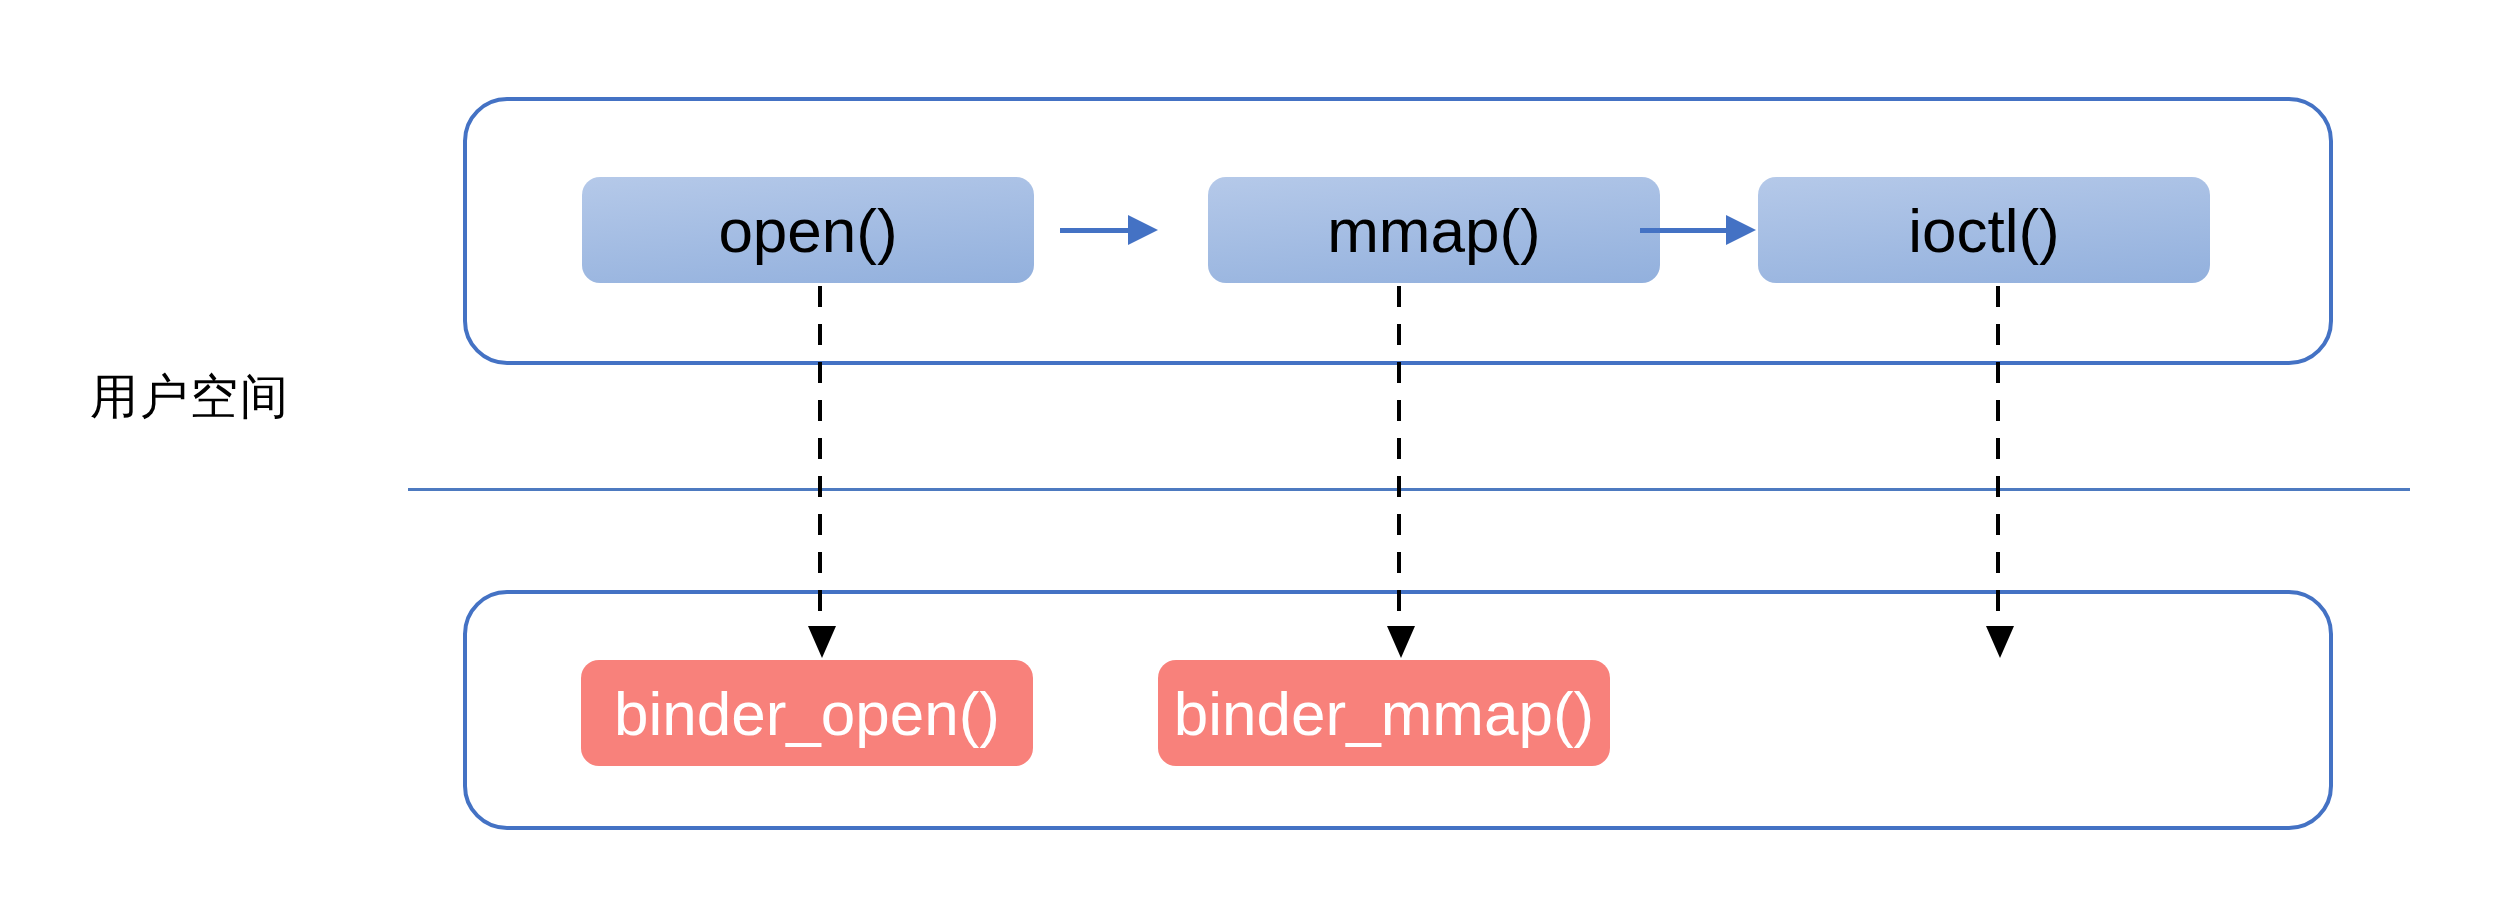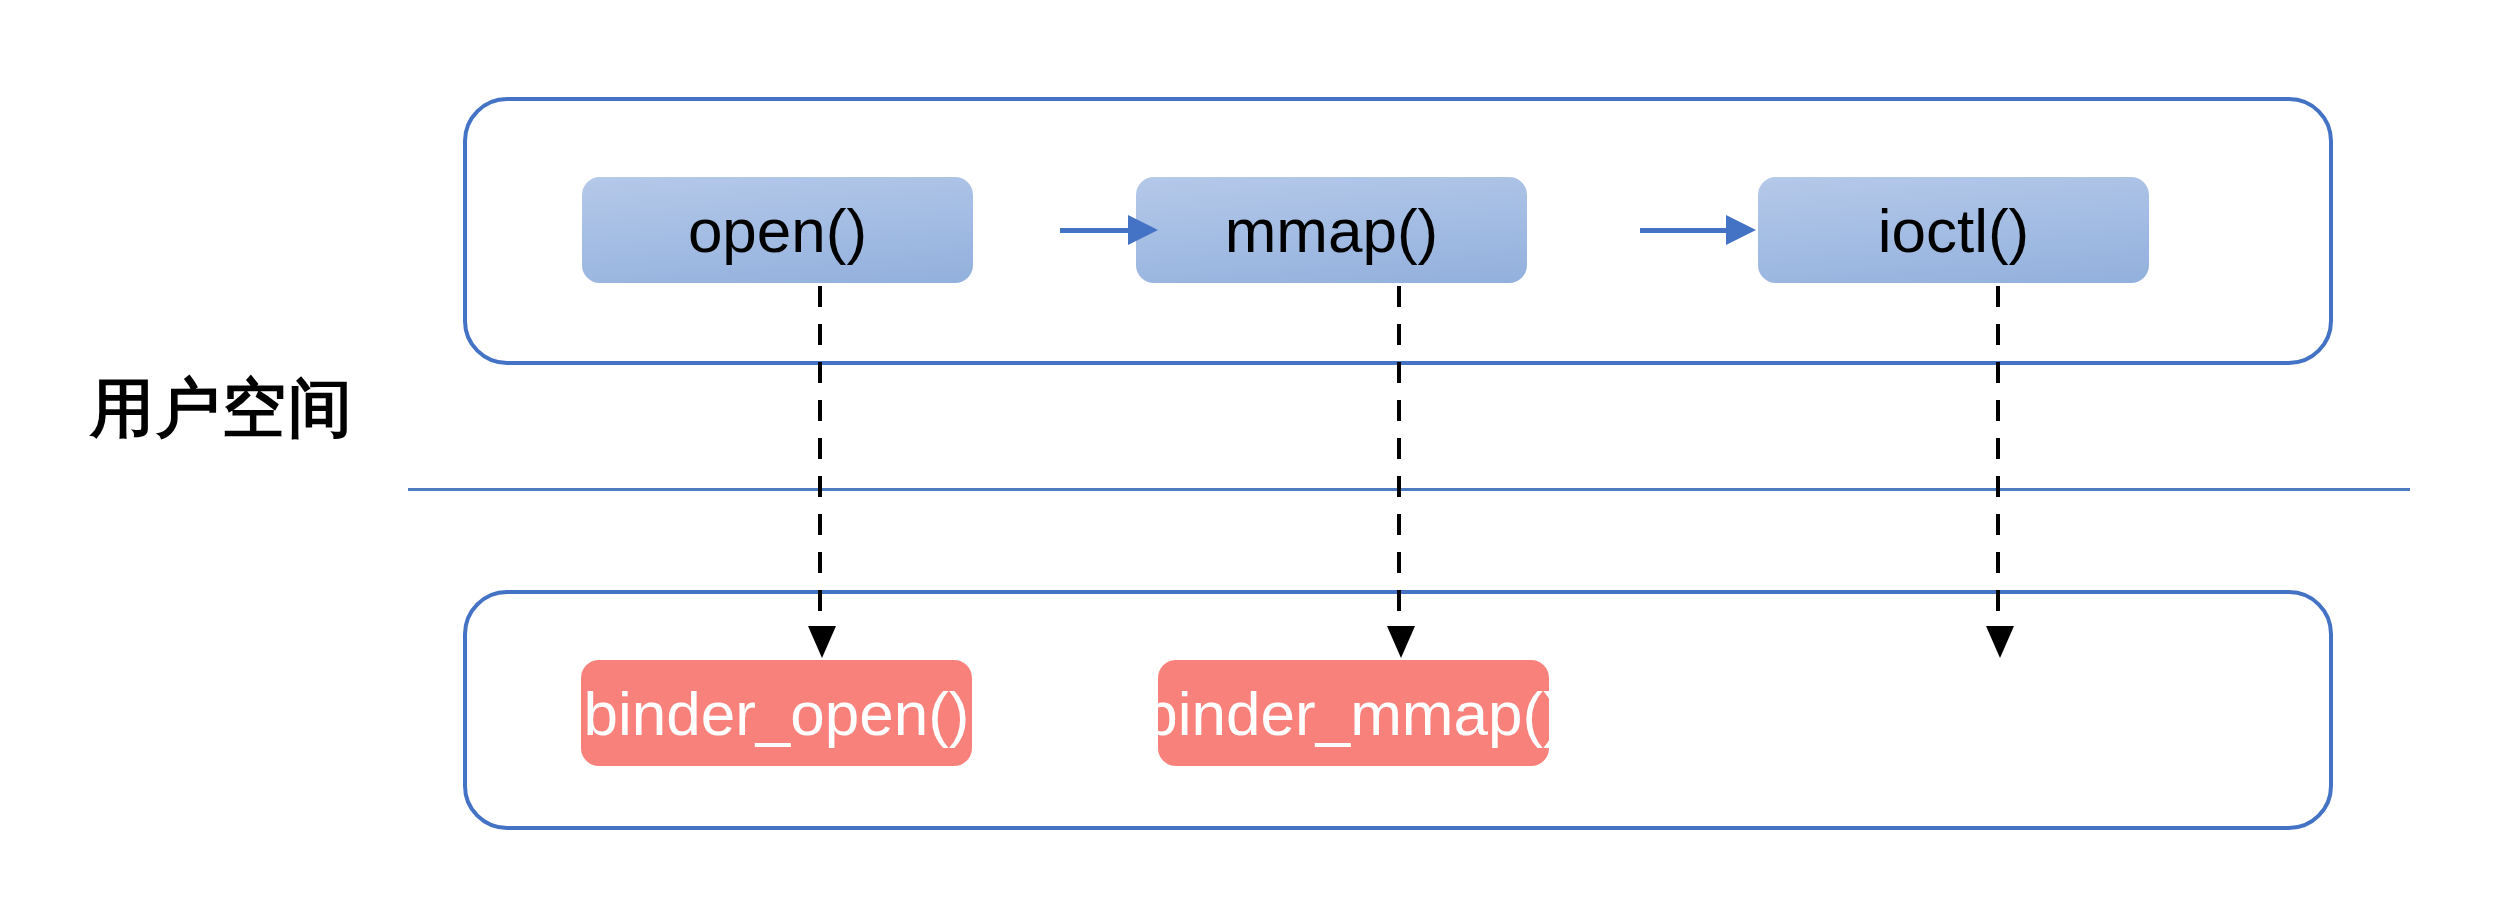--- a/index.html
+++ b/index.html
@@ -5,61 +5,60 @@
   html,body{margin:0;padding:0;background:#ffffff;}
   .canvas{
     position:relative;
     width:2508px;height:908px;
     background:#ffffff;
     font-family:"Liberation Sans","DejaVu Sans",sans-serif;
     overflow:hidden;
   }
   .region-label{
     position:absolute;
-    font-size:64px;
+    font-size:48px;
     color:#000000;
     letter-spacing:2px;
     white-space:nowrap;
-    font-weight:bold;
   }
   .space-container{
     position:absolute;
     border:4px solid var(--container_border,#4472C4);
     border-radius:44px;
     background:transparent;
     box-sizing:border-box;
   }
   .container-user{left:463px;top:97px;width:1870px;height:268px;}
   .container-kernel{left:463px;top:590px;width:1870px;height:240px;}
   .divider{
     position:absolute;
     left:408px;top:488px;width:2002px;height:3px;
     background:var(--divider,#4D7AC0);
   }
   .func-box{
     position:absolute;
-    width:391px;height:106px;
+    width:452px;height:106px;
     border-radius:18px;
     display:flex;align-items:center;justify-content:center;
     font-size:62px;
     white-space:nowrap;
     box-sizing:border-box;
   }
   .user-box{
     top:177px;
     background:linear-gradient(175deg,var(--user_box_gradient_top,#B5C9E9) 0%,var(--user_box_gradient_bottom,#92B0DD) 100%);
     color:var(--user_box_text,#000000);
   }
   .kernel-box{
     top:660px;
     background:var(--kernel_box_fill,#F8817B);
     color:var(--kernel_box_text,#FFFFFF);
   }
   .box-open{left:582px;}
-  .box-mmap{left:1136px;}
+  .box-mmap{left:1208px;}
   .box-ioctl{left:1758px;}
   .box-binder-open{left:581px;}
   .box-binder-mmap{left:1158px;}
   .box-binder-ioctl{left:1756px;}
   
   .h-arrow{position:absolute;top:0;height:0;}
   .h-arrow .shaft{
     position:absolute;
     height:5px;background:var(--arrow_blue,#4472C4);
     top:-2px;left:0;

